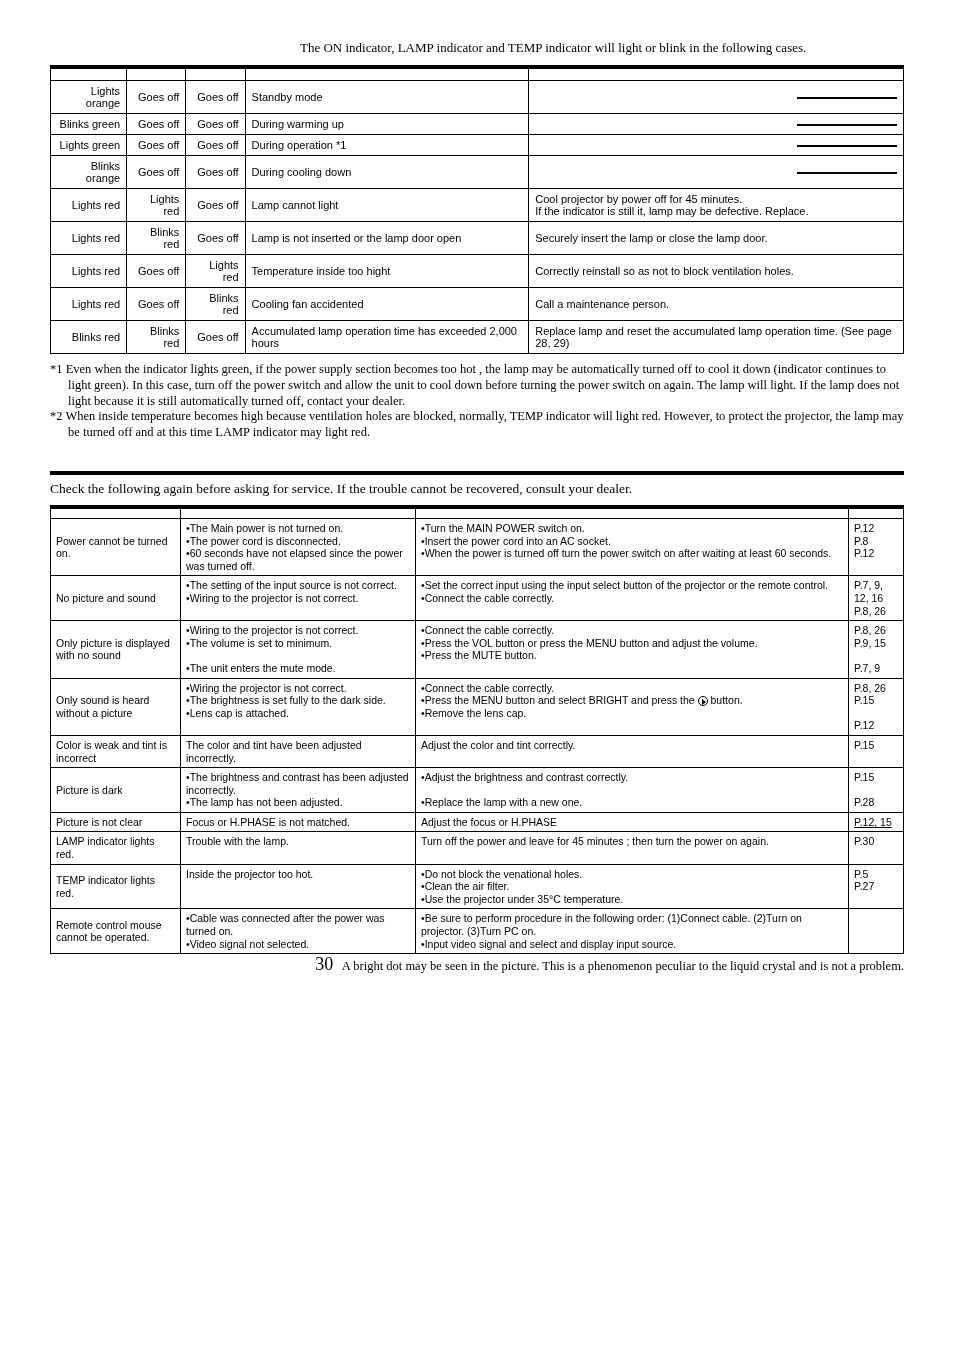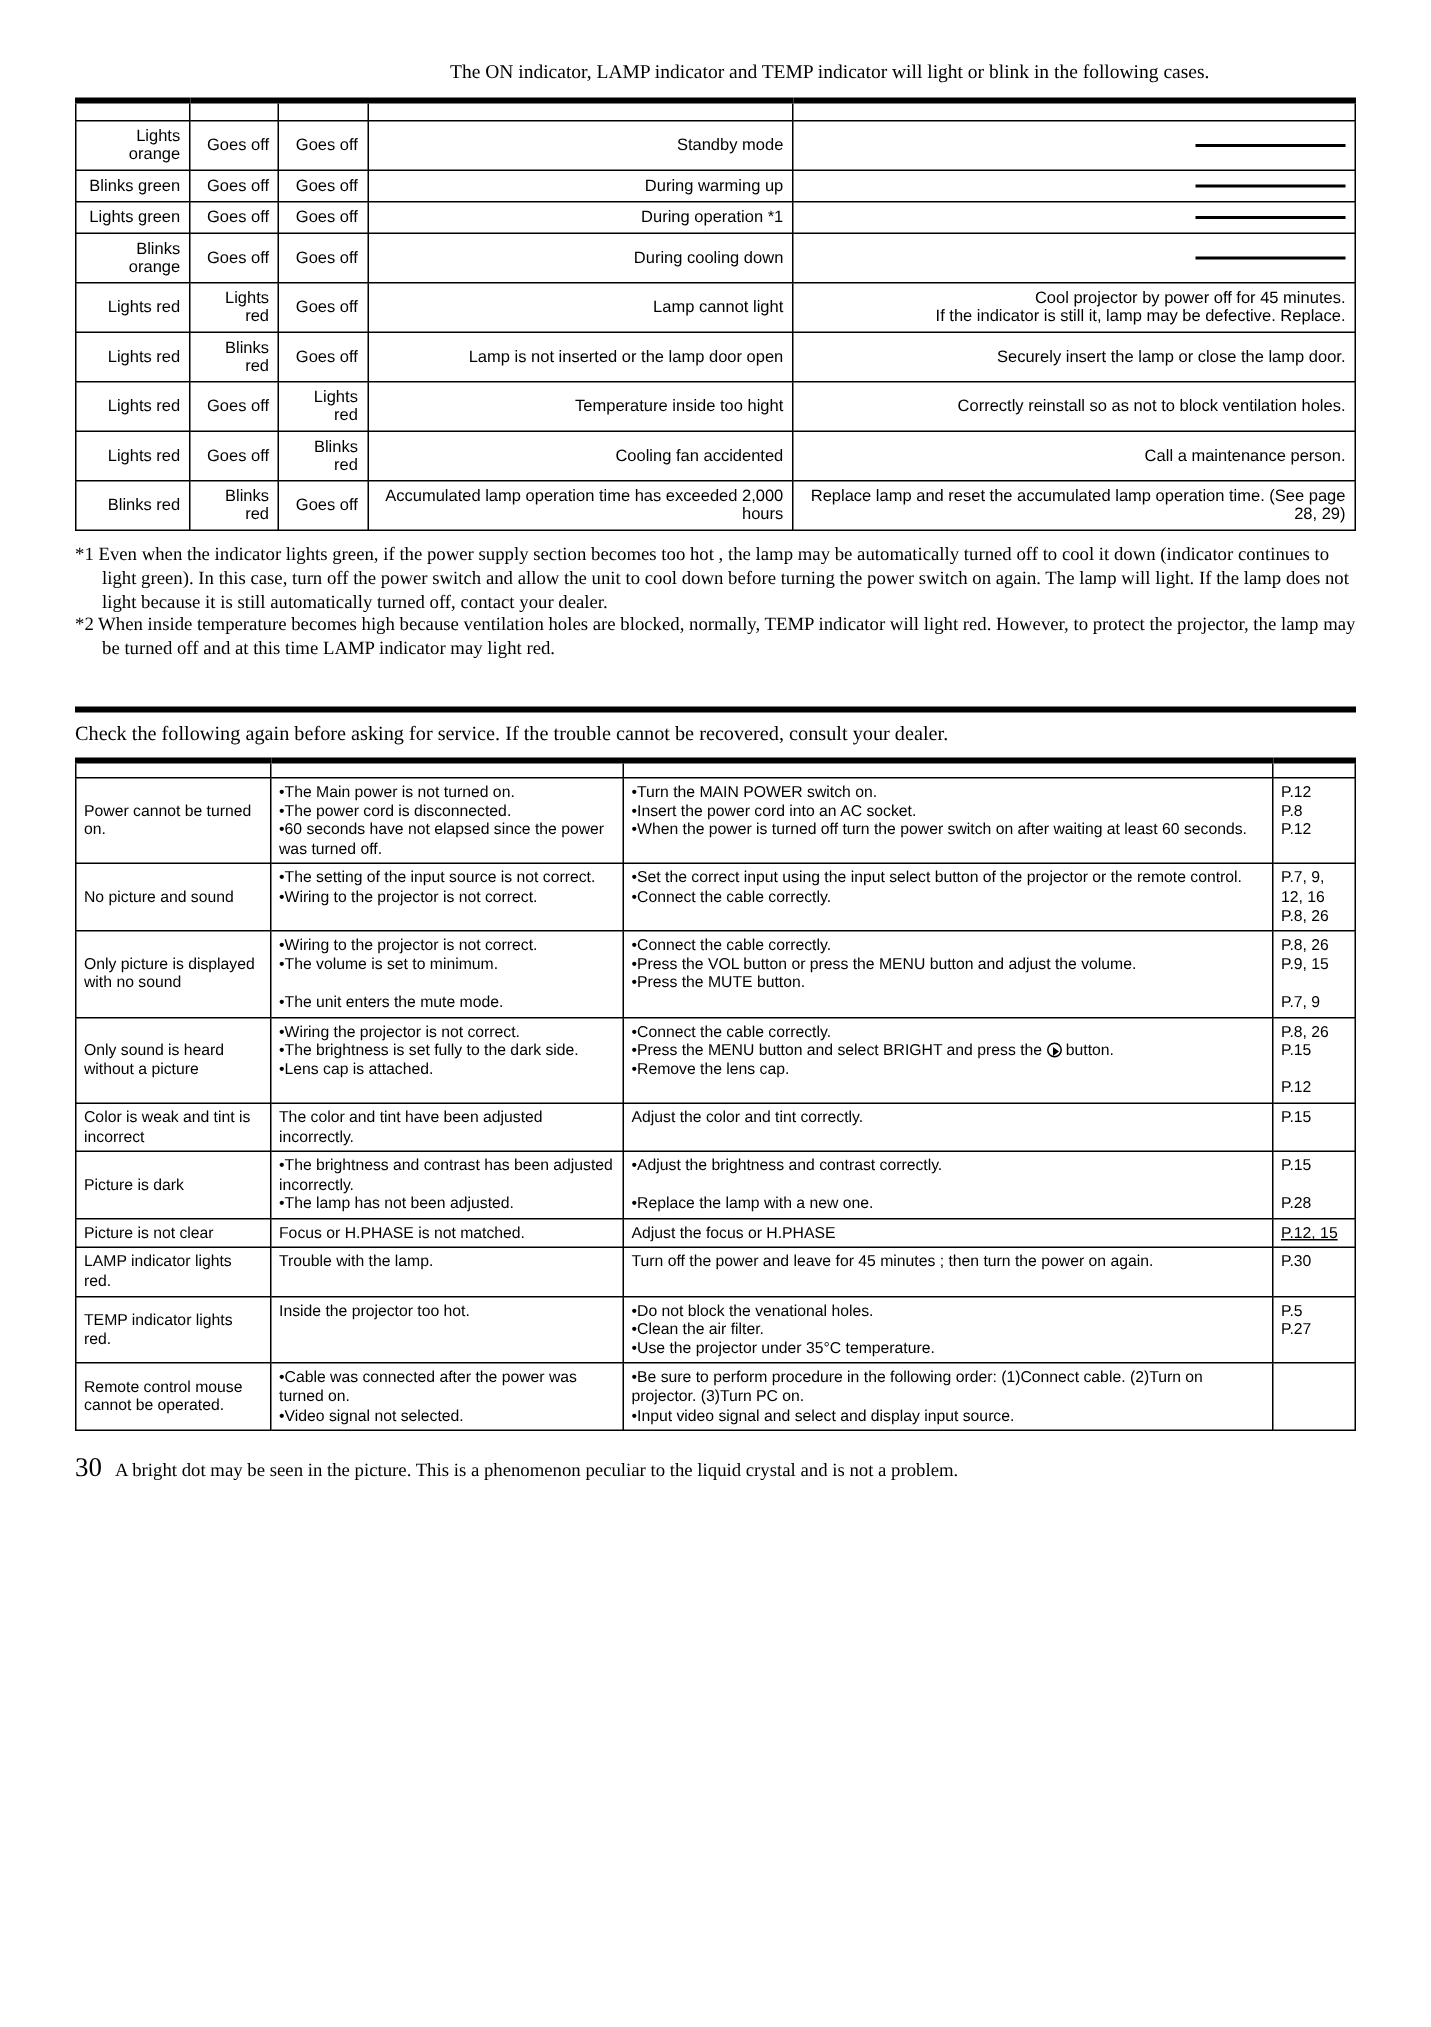--- a/index.html
+++ b/index.html
@@ -13,32 +13,32 @@
     font-size: 11px;
   }
   .intro-text {
     font-family: "Times New Roman", serif;
     font-size: 13px;
     margin-left: 250px;
     margin-bottom: 8px;
     line-height: 1.3;
   }
   table { border-collapse: collapse; width: 100%; }
-  .table1 td, .table1 th { border: 1px solid #000; padding: 4px 6px; vertical-align: middle; font-size: 11px; text-align: right; }
+  .table1 td, .table1 th { border: 1px solid #000; padding: 4px 6px; vertical-align: middle; font-size: 11px; }
   .table1 thead td { border-top: 4px solid #000; height: 14px; }
   .table1 .center { text-align: right; }
   .dash-line { display:inline-block; border-top: 2px solid #000; width: 100px; height:0; vertical-align: middle;}
   .notes { font-family: "Times New Roman", serif; font-size: 12.5px; margin-top: 8px; line-height: 1.25; }
   .notes p { margin-bottom: 0; }
   .section-rule { border-top: 4px solid #000; margin-top: 30px; margin-bottom: 6px; }
   .check-text { font-family: "Times New Roman", serif; font-size: 13.5px; margin-bottom: 8px; }
   .table2 td, .table2 th { border: 1px solid #000; padding: 3px 5px; vertical-align: top; font-size: 10.5px; line-height: 1.2;}
   .table2 thead td { border-top: 4px solid #000; height: 12px; }
   .table2 .symptom { vertical-align: middle; }
-  .page-footer { margin-top: 14px; font-family: "Times New Roman", serif; font-size: 12.5px; }
+  .page-footer { font-family: "Times New Roman", serif; font-size: 12.5px; text-align: right; }
   .page-num { font-size: 18px; font-weight: normal; font-family: "Times New Roman", serif; }
   .indent { padding-left: 18px; text-indent: -18px; }
   .play-icon { display:inline-block; width:10px; height:10px; border:1px solid #000; border-radius:50%; position:relative; vertical-align:middle; }
   .play-icon::after { content:""; position:absolute; left:3px; top:2px; border-left:4px solid #000; border-top:3px solid transparent; border-bottom:3px solid transparent;}
 </style>
 </head>
 <body>
 
 <div class="intro-text">The ON indicator, LAMP indicator and TEMP indicator will light or blink in the following cases.</div>
 

